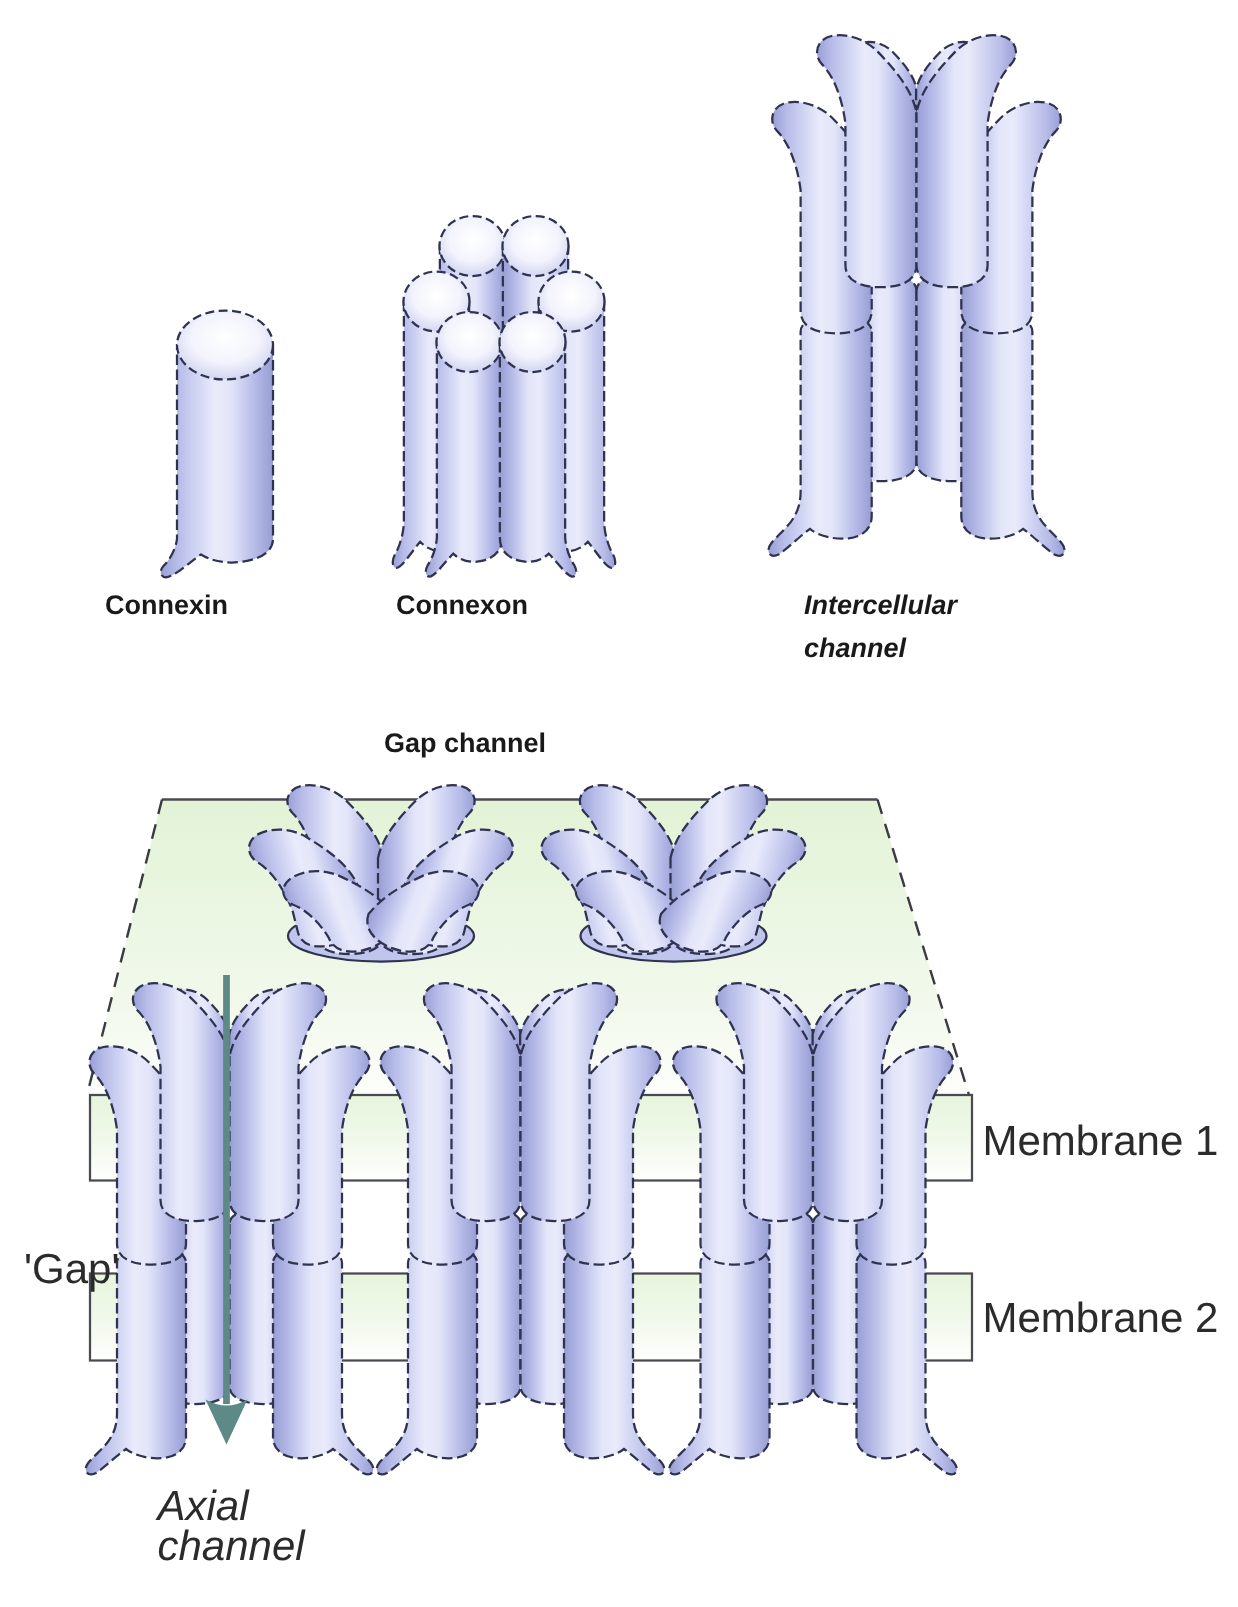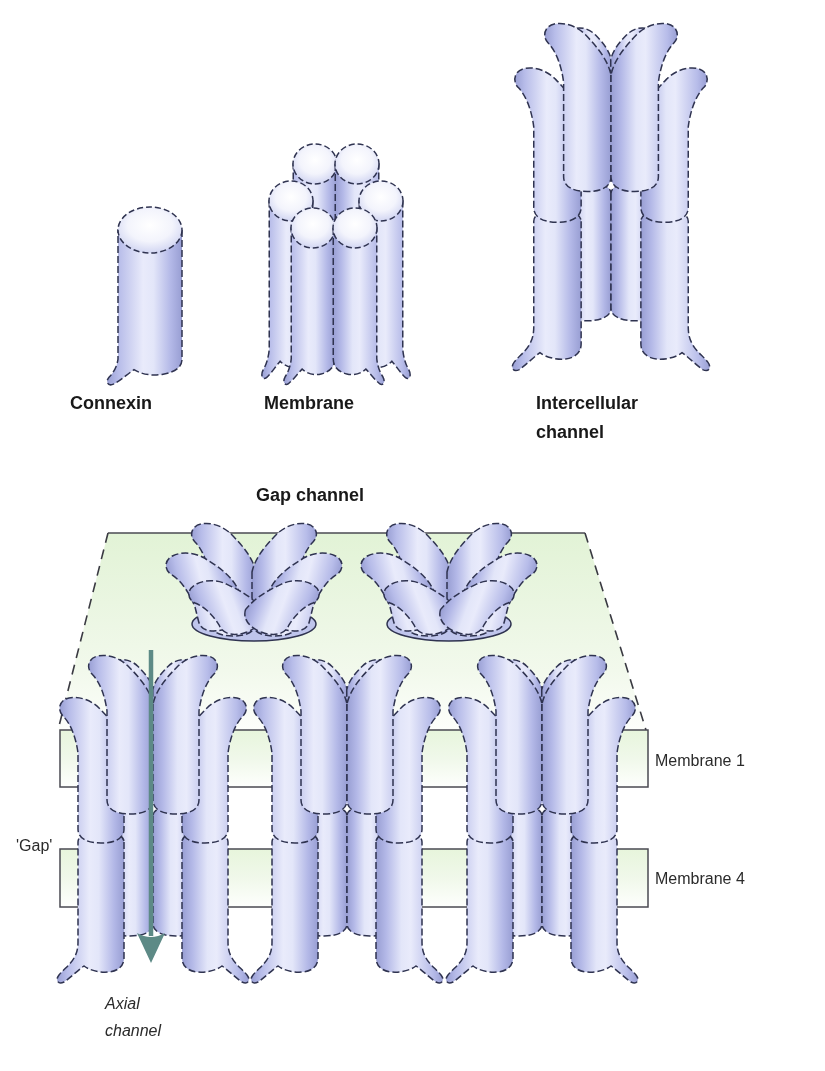--- a/index.html
+++ b/index.html
@@ -10,21 +10,21 @@
   .ball{fill:url(#ballGrad);stroke:#2f3350;stroke-width:1.5;stroke-dasharray:6 3;vector-effect:non-scaling-stroke;}
   .hole{fill:#bfc5ec;stroke:#2f3350;stroke-width:1.5;vector-effect:non-scaling-stroke;}
   .face{fill:url(#faceGrad);}
   .memb{fill:url(#membGrad);stroke:#4a4a52;stroke-width:1.5;}
   .edge-solid{stroke:#4a4a52;stroke-width:1.6;fill:none;}
   .edge-dash{stroke:#3a3a42;stroke-width:1.6;fill:none;stroke-dasharray:10 7;}
   .arrow-line{stroke:#5d8a86;stroke-width:4.5;fill:none;}
   .arrow-head{fill:#5d8a86;stroke:none;}
   .lbl{position:absolute;white-space:nowrap;}
   .lbl-bold{font-size:18px;font-weight:700;color:#191919;line-height:29px;}
-  .lbl-reg{font-size:16px;font-weight:400;color:#2b2b2b;line-height:27px;}
+  .lbl-reg{font-size:28px;font-weight:400;color:#2b2b2b;line-height:27px;}
 </style>
 </head>
 <body>
 
 <div id="page">
 
   <svg width="825" height="1071" viewBox="0 0 825 1071">
     <defs>
       <linearGradient id="cylGrad" x1="0" y1="0" x2="1" y2="0">
         <stop offset="0" stop-color="#999fd4"></stop>
@@ -138,32 +138,32 @@
     </g>
 
     <g>
       <line class="arrow-line" x1="151" y1="650" x2="151" y2="936"></line>
       <path class="arrow-head" d="M 151 963 L 137 933 Q 151 941 165 933 Z"></path>
     </g>
   </svg>
 
   <div class="lbl lbl-bold" style="left:70px;top:389px;">Connexin</div>
 
-  <div class="lbl lbl-bold" style="left:264px;top:389px;">Membrane</div>
+  <div class="lbl lbl-bold" style="left:264px;top:389px;">Connexon</div>
 
-  <div class="lbl lbl-bold" style="left:536px;top:389px;">
+  <div class="lbl lbl-bold" style="left:536px;top:389px;font-style:italic;">
     <div>Intercellular</div>
     <div>channel</div>
   </div>
 
   <div class="lbl lbl-bold" style="left:256px;top:481px;">Gap channel</div>
 
   <div class="lbl lbl-reg" style="left:655px;top:747px;">Membrane 1</div>
 
-  <div class="lbl lbl-reg" style="left:655px;top:865px;">Membrane 4</div>
+  <div class="lbl lbl-reg" style="left:655px;top:865px;">Membrane 2</div>
 
   <div class="lbl lbl-reg" style="left:16px;top:832px;">'Gap'</div>
 
   <div class="lbl lbl-reg" style="left:105px;top:990px;font-style:italic;">
     <div>Axial</div>
     <div>channel</div>
   </div>
 
 </div>
 

